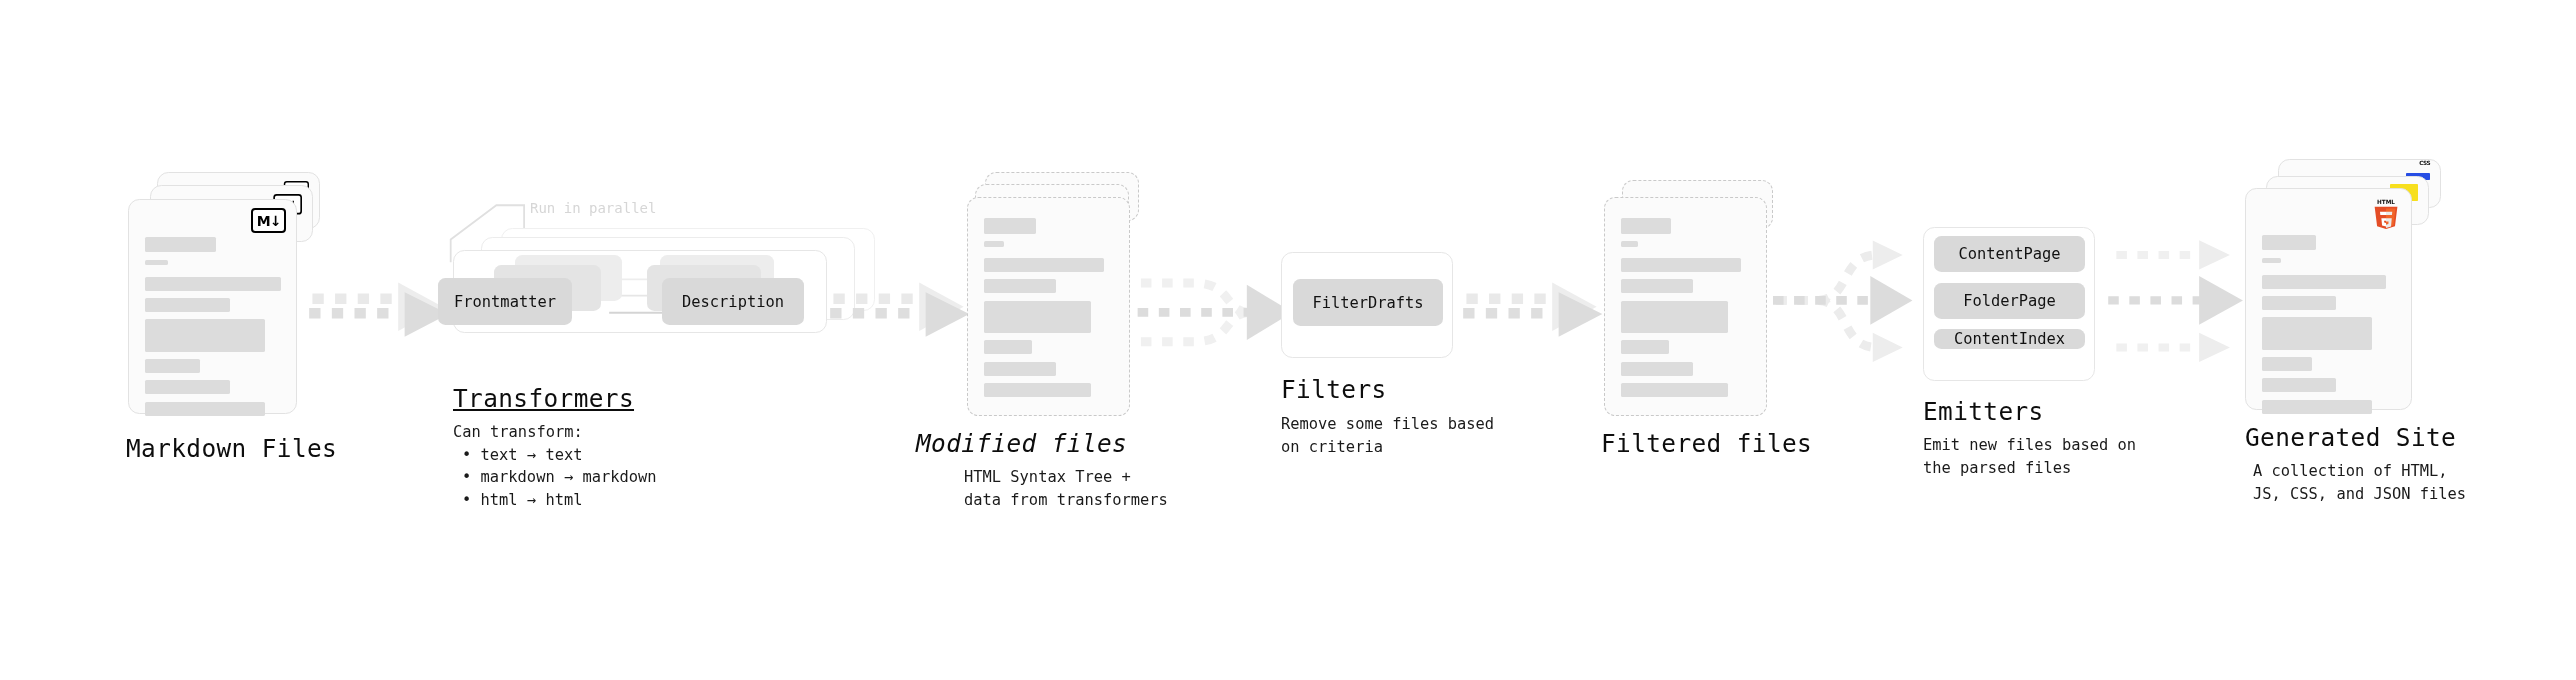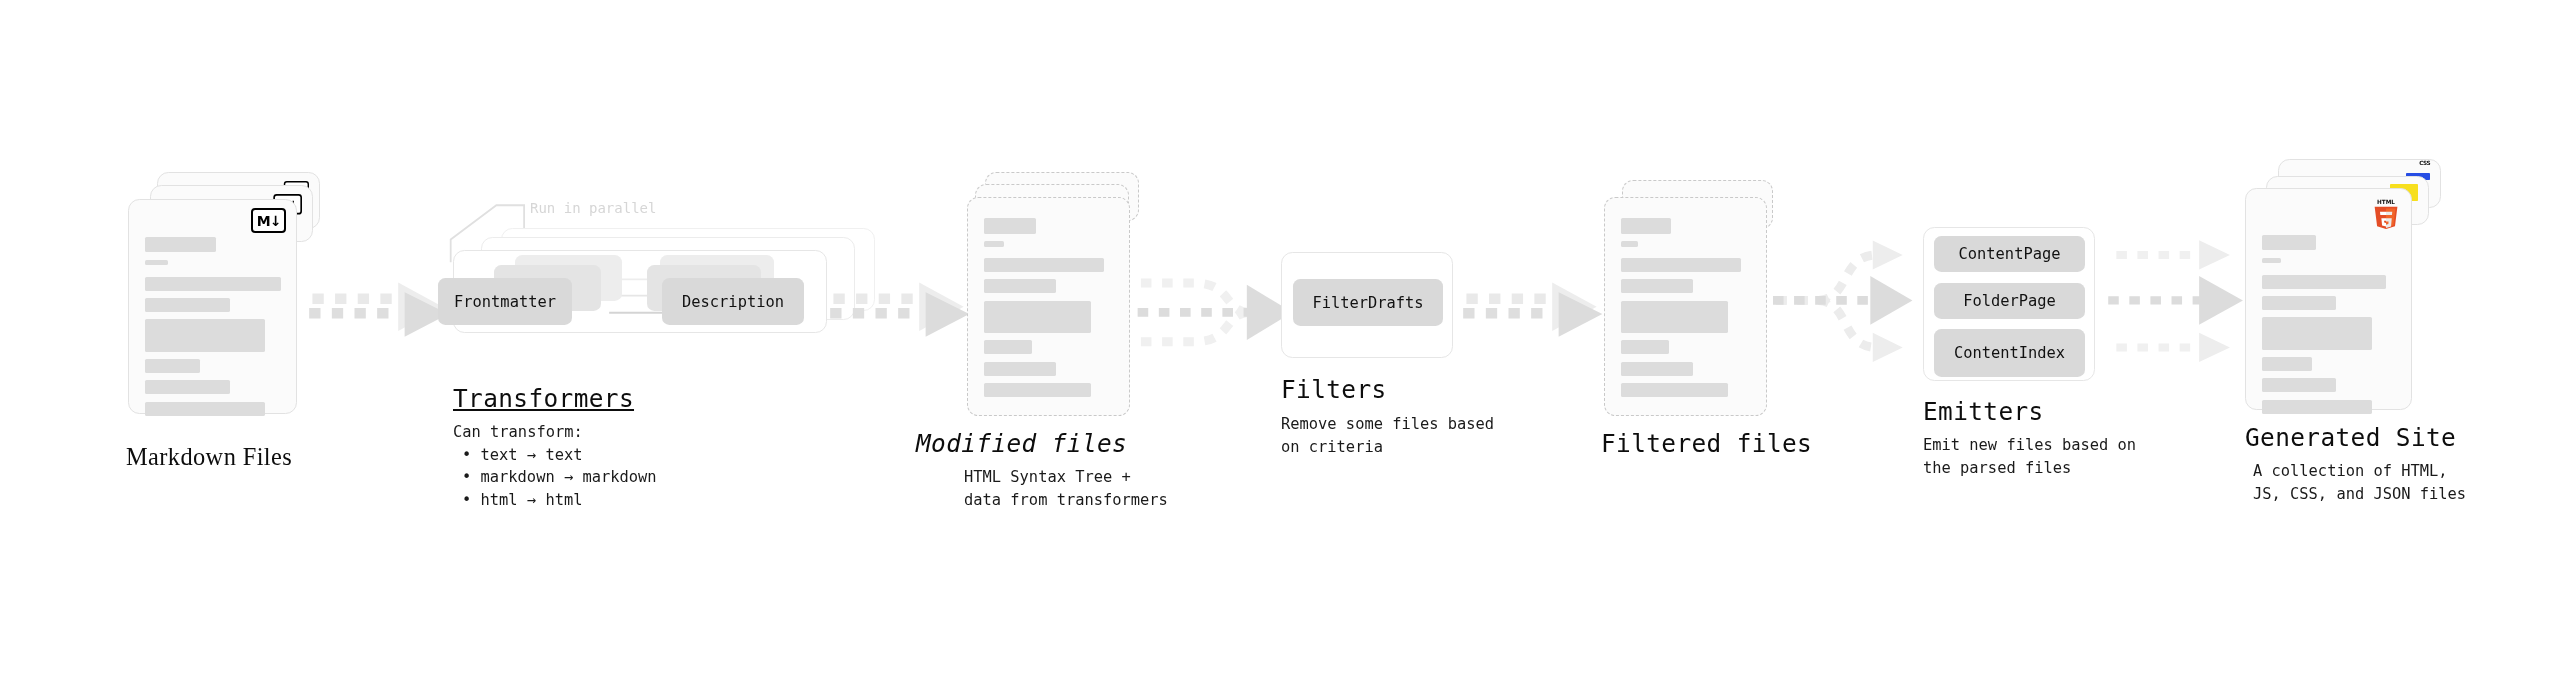--- a/index.html
+++ b/index.html
@@ -95,21 +95,21 @@
         <div class="bar tiny" style="width:17%;"></div>
         <div class="bar" style="width:100%;"></div>
         <div class="bar" style="width:62%;"></div>
         <div class="bar" style="width:88%;height:32.5px;"></div>
         <div class="bar" style="width:40%;"></div>
         <div class="bar" style="width:62%;"></div>
         <div class="bar" style="width:88%;"></div>
       </div>
     </div>
 
-    <div class="abs title" style="left:126px;top:443px;font-family:Liberation Serif, serif;">Markdown Files</div>
+    <div class="abs title" style="left:126px;top:434px;">Markdown Files</div>
   </div>
 
   <div class="abs" style="left:309px;top:268px;">
     <svg width="146" height="89" viewBox="0 0 180 110">
       <g stroke="#e9e9e9" stroke-width="13" stroke-dasharray="14 14" fill="none" opacity="1">
         <path d="M4 38 H118"></path>
       </g>
       <g stroke="#dedede" stroke-width="13" stroke-dasharray="14 14" fill="none">
         <path d="M0 56 H124"></path>
       </g>
@@ -254,21 +254,21 @@
       <polygon points="123,14 160,32 123,50" fill="#ededed"></polygon>
       <polygon points="123,128 160,146 123,164" fill="#ededed"></polygon>
       <polygon points="120,58 172,88 120,118" fill="#dcdcdc"></polygon>
     </svg>
   </div>
 
   <div class="abs" style="left:0;top:0;">
     <div class="panel" style="left:1923px;top:227px;width:172px;height:154px;"></div>
     <div class="chip" style="left:1934px;top:236px;width:151px;height:36px;">ContentPage</div>
     <div class="chip" style="left:1934px;top:283px;width:151px;height:36px;">FolderPage</div>
-    <div class="chip" style="left:1934px;top:329px;width:151px;height:48px;">ContentIndex</div>
+    <div class="chip" style="left:1934px;top:329px;width:151px;height:20px;">ContentIndex</div>
 
     <div class="abs title" style="left:1923px;top:397px;">Emitters</div>
     <div class="abs subtitle" style="left:1923px;top:434px;">Emit new files based on
 the parsed files</div>
   </div>
 
   <div class="abs" style="left:2103px;top:229px;">
     <svg width="163" height="142" viewBox="0 0 200 175">
       <g fill="none" stroke-width="10" stroke-dasharray="13 13">
         <path d="M16 32 H122" stroke="#f0f0f0"></path>

